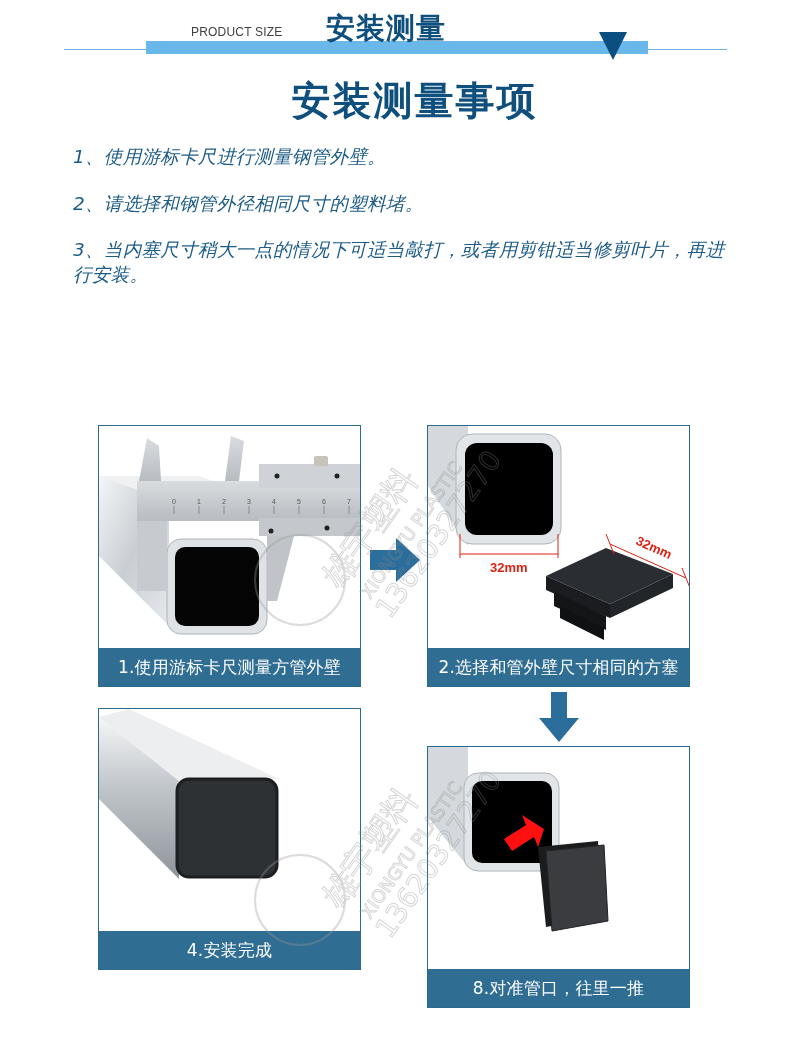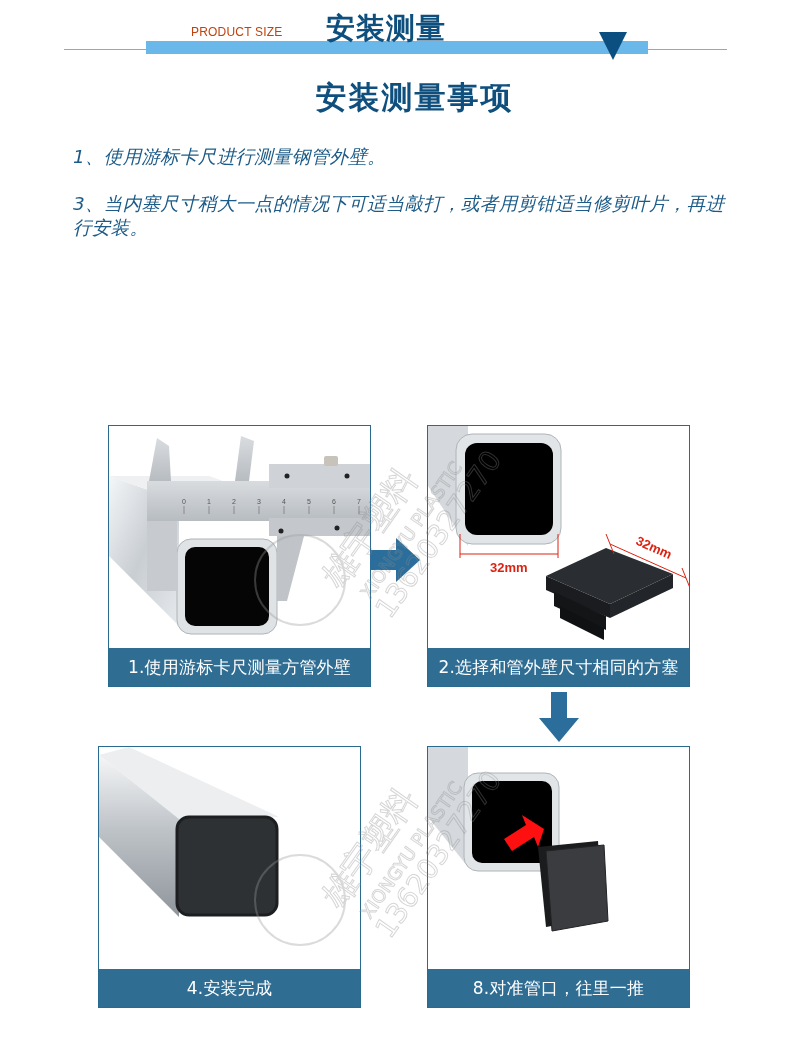--- a/index.html
+++ b/index.html
@@ -2,58 +2,59 @@
 <html><head>
   <meta charset="utf-8">
   <style>
     * { margin: 0; padding: 0; box-sizing: border-box; }
     html, body { width: 790px; height: 1038px; background: #ffffff; overflow: hidden; }
     body { position: relative; font-family: "DejaVu Sans", "Liberation Sans", sans-serif; color: #1b5a86; }
 
     
     .hdr-line { position: absolute; left: 64px; top: 49px; width: 663px; height: 1px; background: #6fb3e0; }
     .hdr-bar { position: absolute; left: 146px; top: 41px; width: 502px; height: 13px; background: #6ab8ea; }
-    .hdr-sub { position: absolute; left: 191px; top: 25px; font-family: "Liberation Sans", sans-serif; font-size: 12px; color: #c2410c; letter-spacing: 0.2px; }
+    .hdr-sub { position: absolute; left: 191px; top: 25px; font-family: "Liberation Sans", sans-serif; font-size: 12px; color: #404040; letter-spacing: 0.2px; }
     .hdr-title { position: absolute; left: 326px; top: 14px; font-size: 29px; font-weight: bold; color: #0f4f7d; letter-spacing: 1px; line-height: 1; font-family: Liberation Serif, serif; }
     .hdr-tri { position: absolute; left: 599px; top: 32px; width: 0; height: 0;
                border-left: 14px solid transparent; border-right: 14px solid transparent; border-top: 28px solid #0b4f80; }
 
-    .main-title { position: absolute; left: 0; width: 790px; top: 80px; text-align: center; font-size: 31px; font-weight: bold; color: #0f4f7d; letter-spacing: 2px; line-height: 1.1; padding-left: 39px; }
+    .main-title { position: absolute; left: 0; width: 790px; top: 80px; text-align: center; font-size: 39px; font-weight: bold; color: #0f4f7d; letter-spacing: 2px; line-height: 1.1; padding-left: 39px; }
 
     .steps { position: absolute; left: 73px; top: 145px; width: 660px; font-style: italic; }
     .step { font-size: 18.5px; line-height: 24.5px; color: #1c5b87; margin-bottom: 22px; letter-spacing: 0.3px; }
 
     
     .card { position: absolute; width: 263px; height: 262px; border: 1px solid #2b6a8f; background: #fff; overflow: hidden; }
     .card .photo { position: absolute; left: 0; top: 0; width: 261px; height: 222px; background: #fff; overflow: hidden; }
     .card .caption { position: absolute; left: 0; bottom: 0; width: 261px; height: 38px; background: #2f6d93; color: #fff; font-size: 17px; line-height: 38px; text-align: center; letter-spacing: 0.2px; }
 
-    .c1 { left: 108px; top: 425px; }
+    .c1 { left: 98px; top: 425px; }
     .c2 { left: 427px; top: 425px; }
-    .c4 { left: 98px; top: 746px; padding-left: 32px; }
+    .c4 { left: 98px; top: 708px; padding-left: 32px; }
     .c3 { left: 427px; top: 746px; }
 
     .arrow-right { position: absolute; left: 370px; top: 538px; width: 50px; height: 44px; }
     .arrow-down { position: absolute; left: 539px; top: 692px; width: 40px; height: 50px; }
 
     .watermark { position: absolute; left: 250px; top: 430px; width: 320px; height: 600px; pointer-events: none; opacity: 0.35; }
   </style>
 </head>
 <body>
 
 <div class="hdr-line"></div>
 <div class="hdr-bar"></div>
 <div class="hdr-sub">PRODUCT SIZE</div>
 <div class="hdr-title">安装测量</div>
 <div class="hdr-tri"></div>
 
 <div class="main-title">安装测量事项</div>
 
 <div class="steps">
   <p class="step">1、使用游标卡尺进行测量钢管外壁。</p>
+  <p class="step">2、请选择和钢管外径相同尺寸的塑料堵。</p>
   <p class="step">3、当内塞尺寸稍大一点的情况下可适当敲打，或者用剪钳适当修剪叶片，再进行安装。</p>
 </div>
 
 <div class="card c1">
   <div class="photo">
     <svg width="261" height="222" viewBox="0 0 261 222">
       <defs>
         <linearGradient id="tubeG" x1="0" y1="0" x2="1" y2="1">
           <stop offset="0" stop-color="#f4f6f8"></stop>
             <stop offset="0.5" stop-color="#c9ced3"></stop>

